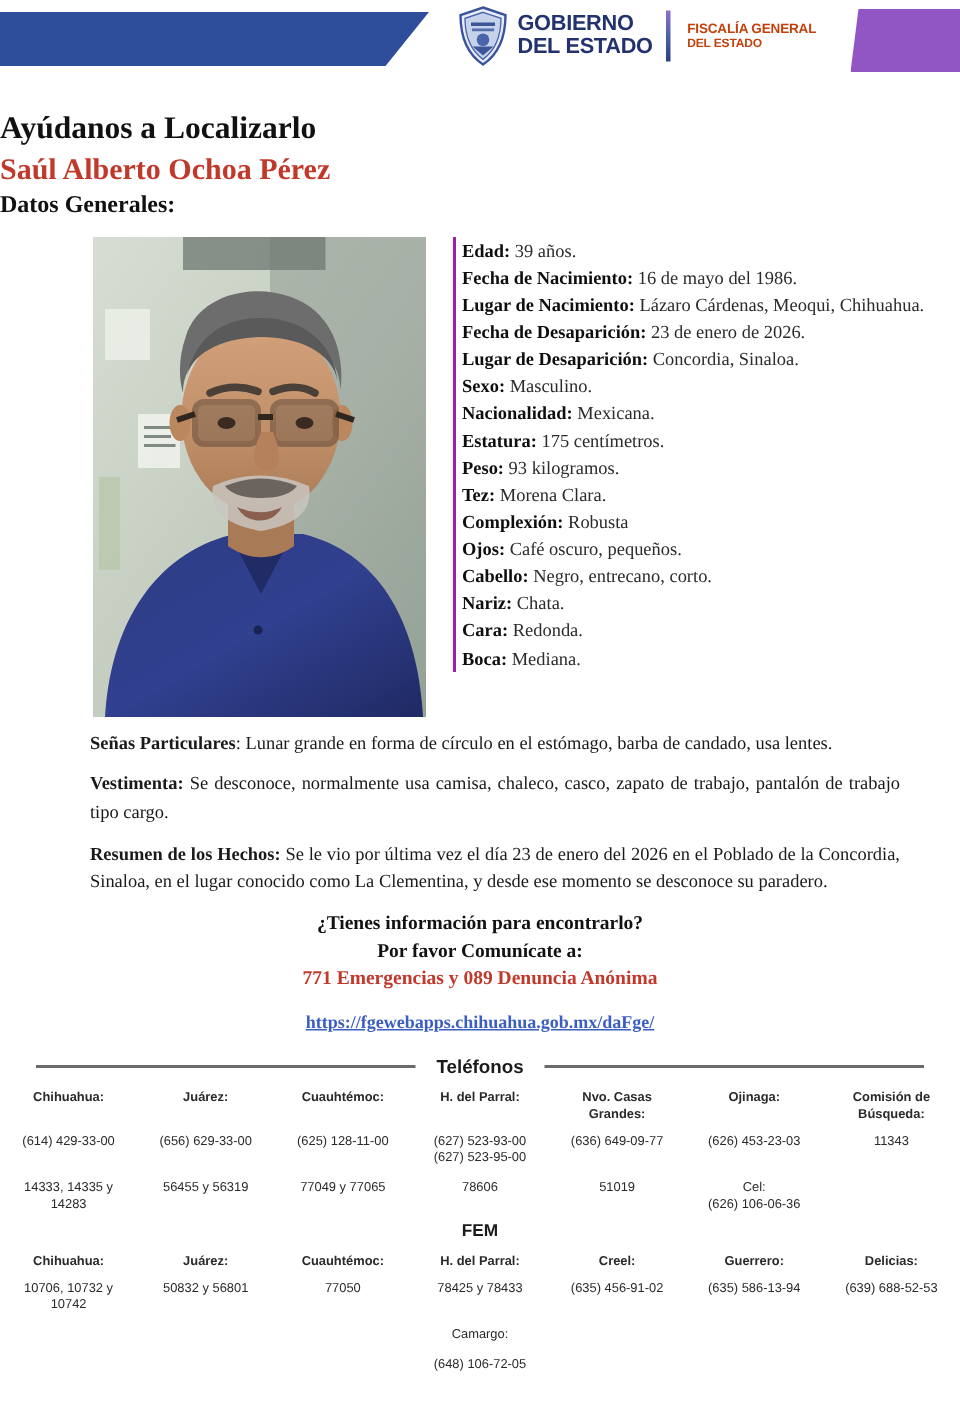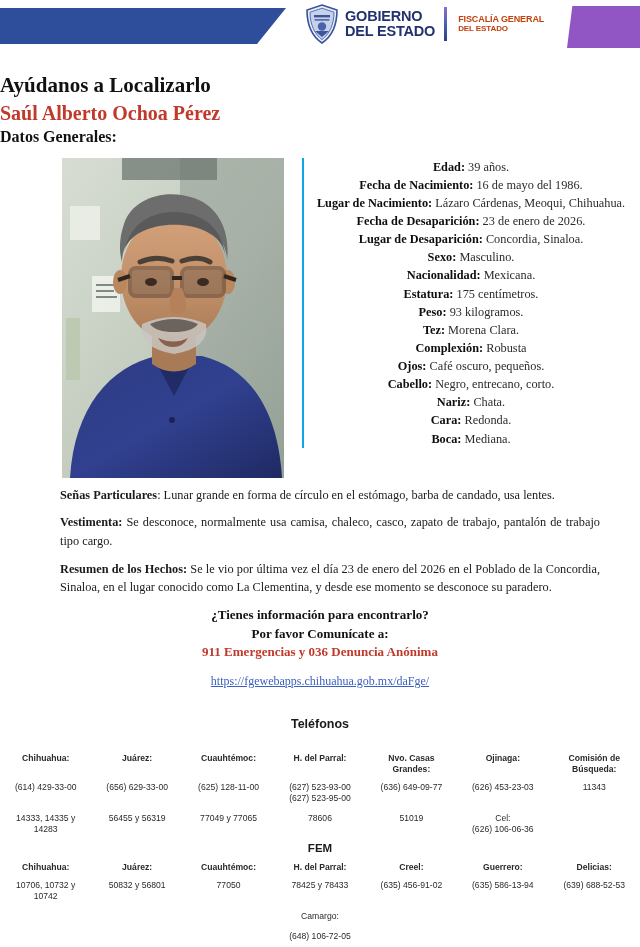--- a/index.html
+++ b/index.html
@@ -119,24 +119,23 @@
     position: relative;
     overflow: hidden;
     background: #5a6a72;
   }
   .photo-svg { display: block; width: 222px; height: 320px; }
 
   .details {
     flex: 1;
     margin-left: 18px;
     padding-left: 4px;
-    border-left: 2px solid #0ea5e9;
+    border-left: 2px solid #a21caf;
     font-size: 12.3px;
     line-height: 1.475;
-    text-align: center;
   }
   .details .row { display: block; }
   .details b { font-weight: bold; color: #0e0e0e; }
   .details span.val { color: #2b2b2b; }
 
   
   .paras {
     padding: 0 40px 0 60px;
     margin-top: 8px;
     font-size: 12.3px;
@@ -162,35 +161,34 @@
     font-weight: bold;
     color: #111111;
   }
   .cta-phone {
     font-size: 13px;
     font-weight: bold;
     color: #c0392b;
   }
   .cta-url {
     font-size: 12px;
-    font-weight: normal;
+    font-weight: bold;
     color: #3b5fc0;
     text-decoration: underline;
     display: inline-block;
     margin-top: 11px;
     text-align: center;
   }
 
   
   .tel-head {
     display: flex;
     align-items: center;
     margin: 12px 24px 0 24px;
     gap: 14px;
-    flex-direction: column;
   }
   .tel-head .rule {
     flex: 1;
     height: 2px;
     background: #6b6b6b;
   }
   .tel-head .tel-title {
     font-family: "Liberation Sans", sans-serif;
     font-size: 12.5px;
     font-weight: bold;
@@ -363,21 +361,21 @@
     <b>Vestimenta:</b><span> Se desconoce, normalmente usa camisa, chaleco, casco, zapato de trabajo, pantalón de trabajo tipo cargo.</span>
   </div>
   <div class="para">
     <b>Resumen de los Hechos:</b><span> Se le vio por última vez el día 23 de enero del 2026 en el Poblado de la Concordia, Sinaloa, en el lugar conocido como La Clementina, y desde ese momento se desconoce su paradero.</span>
   </div>
 </div>
 
 <div class="cta">
   <div class="cta-q">¿Tienes información para encontrarlo?</div>
   <div class="cta-c">Por favor Comunícate a:</div>
-  <div class="cta-phone">911 Emergencias y 036 Denuncia Anónima</div>
+  <div class="cta-phone">771 Emergencias y 089 Denuncia Anónima</div>
   <a class="cta-url" href="#">https://fgewebapps.chihuahua.gob.mx/daFge/</a>
 </div>
 
 <div class="tel-head">
   <div class="rule"></div>
   <div class="tel-title">Teléfonos</div>
   <div class="rule"></div>
 </div>
 
 <table class="phone-table">

